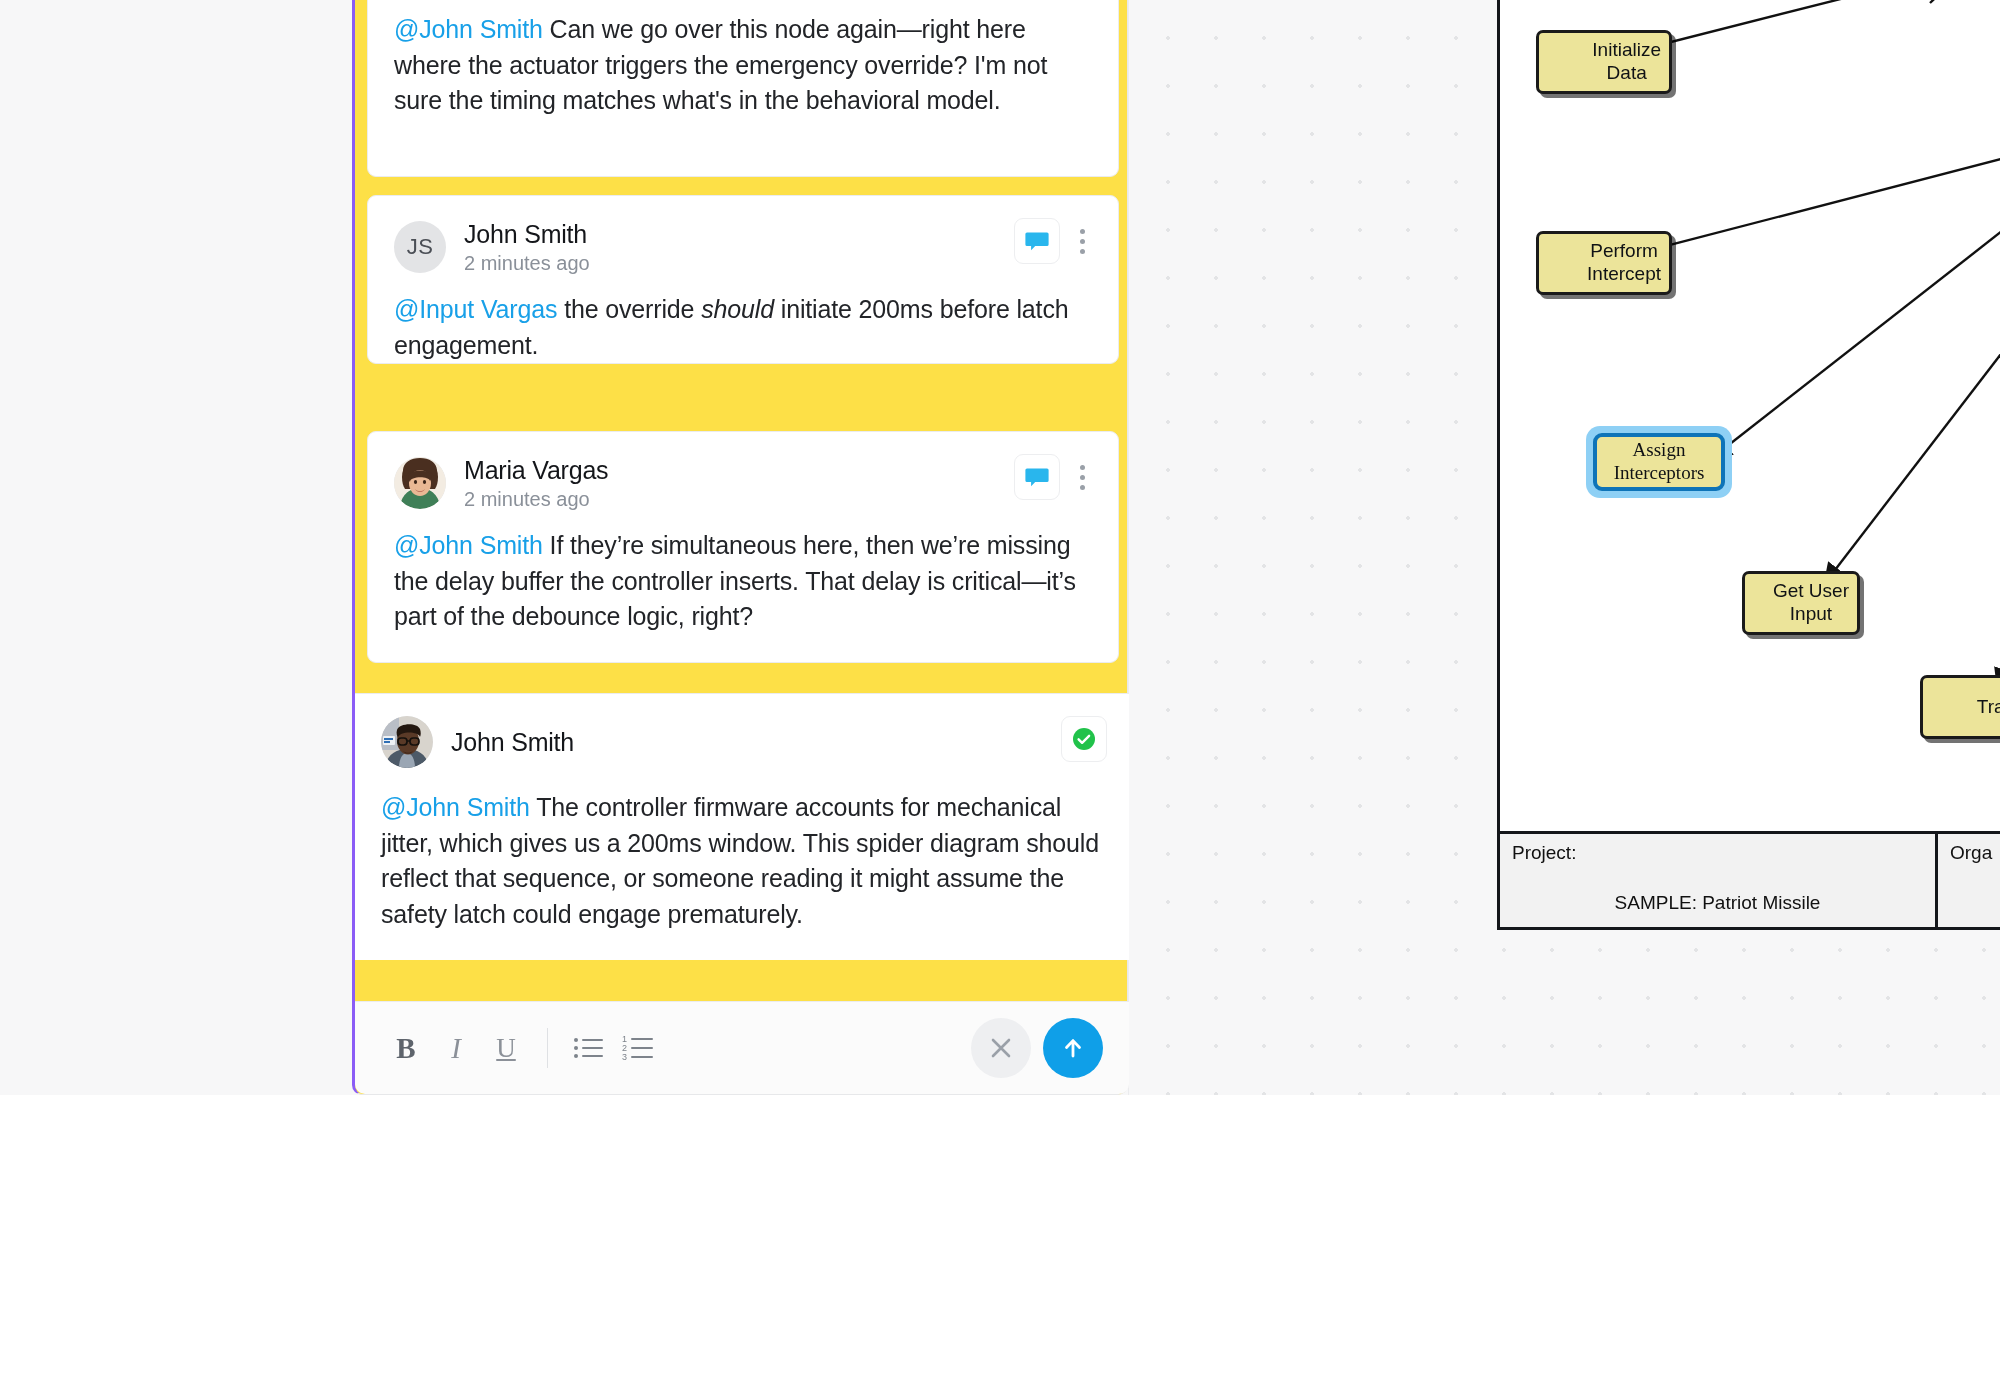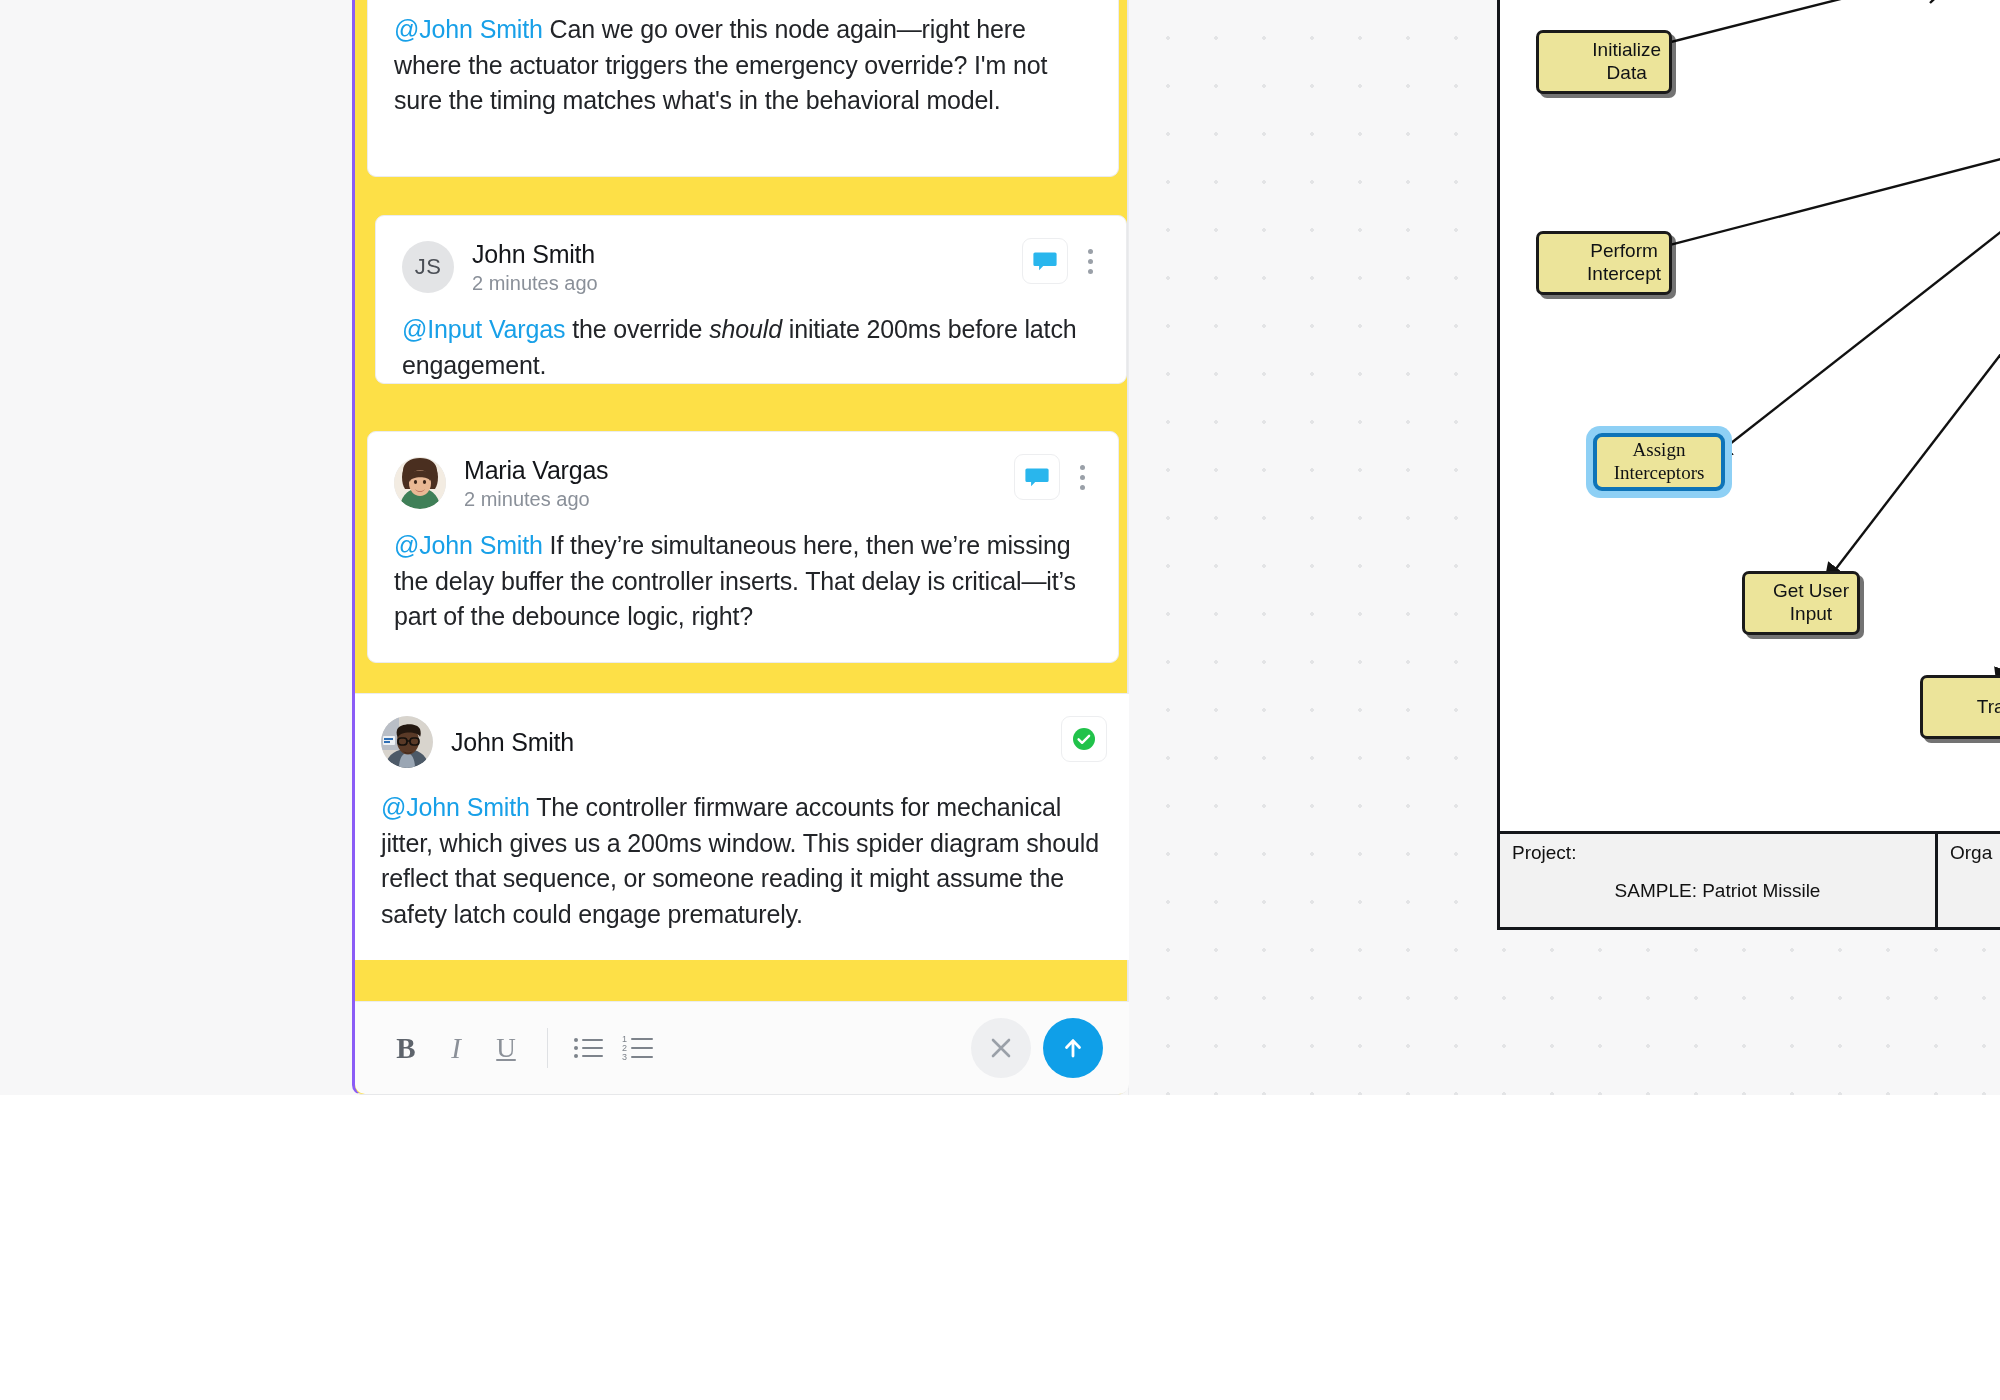--- a/index.html
+++ b/index.html
@@ -44,21 +44,21 @@
   }
   .thread { flex: 1; padding: 0 0 0 0; position: relative; }
 
   .card {
     position: absolute; left: 12px; width: 752px;
     background: #ffffff;
     border: 1px solid #ebecee;
     border-radius: 9px;
   }
   .card.c0 { top: -14px; height: 192px; }
-  .card.c1 { top: 216px; height: 169px; margin-left: 8px; }
+  .card.c1 { top: 196px; height: 169px; }
   .card.c2 { top: 432px; height: 232px; }
 
   
   .composer-card {
     position: absolute; left: 0px; top: 694px; width: 774px;
     background: #ffffff;
     border-top: 1px solid #ebecee;
   }
 
   .card-head {
@@ -164,21 +164,21 @@
   }
 
   .titleblock {
     position: absolute; left: 0; bottom: 0; width: 560px; height: 96px;
     border-top: 3px solid #14161a; background: #f2f2f2; display: flex;
   }
   .tb-cell { position: relative; height: 100%; padding: 8px 12px; }
   .tb-cell.project { width: 438px; border-right: 3px solid #14161a; }
   .tb-cell.org { flex: 1; }
   .tb-label { font-size: 19px; color: #111; }
-  .tb-value { font-size: 19px; color: #111; text-align: center; margin-top: 16px; }
+  .tb-value { font-size: 19px; color: #111; text-align: center; margin-top: 28px; }
 </style>
 </head>
 <body>
 
 <div id="app">
 
   <div class="workspace-bg"></div>
   <div class="dot-canvas"></div>
   <div class="canvas-left-edge"></div>
 

